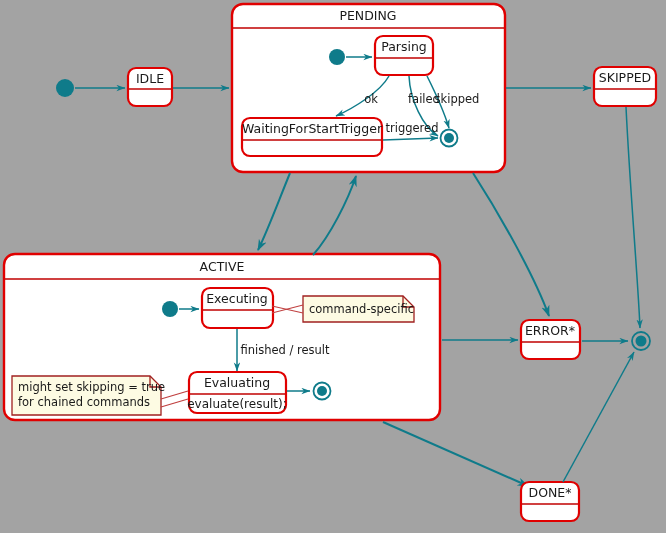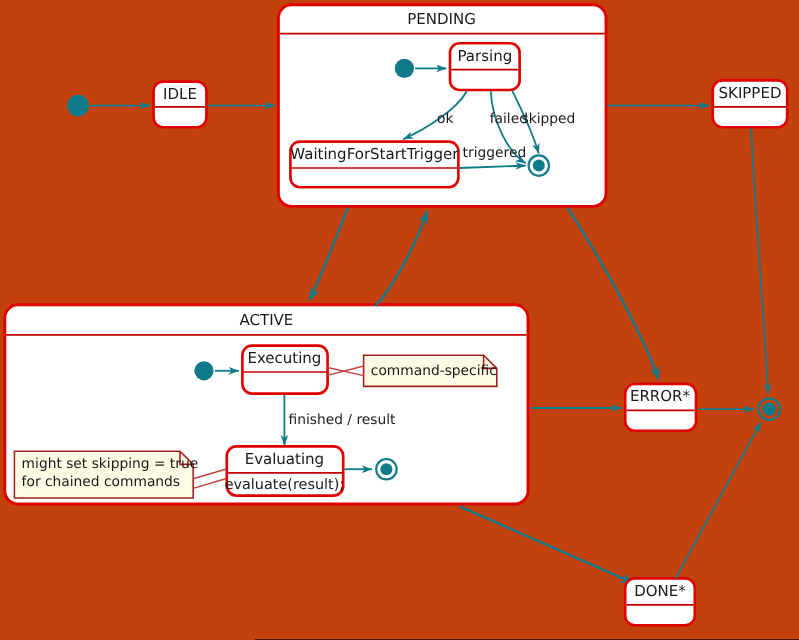--- a/index.html
+++ b/index.html
@@ -4,21 +4,21 @@
 <style>
   html, body {
     margin: 0;
     padding: 0;
     background: #000000;
   }
   #canvas-root {
     position: relative;
     width: 666px;
     height: 533px;
-    background: #c2410c;
+    background: #a3a3a3;
     overflow: hidden;
     font-family: "DejaVu Sans", sans-serif;
   }
   svg.diagram {
     position: absolute;
     top: 0;
     left: 0;
     width: 666px;
     height: 533px;
   }

